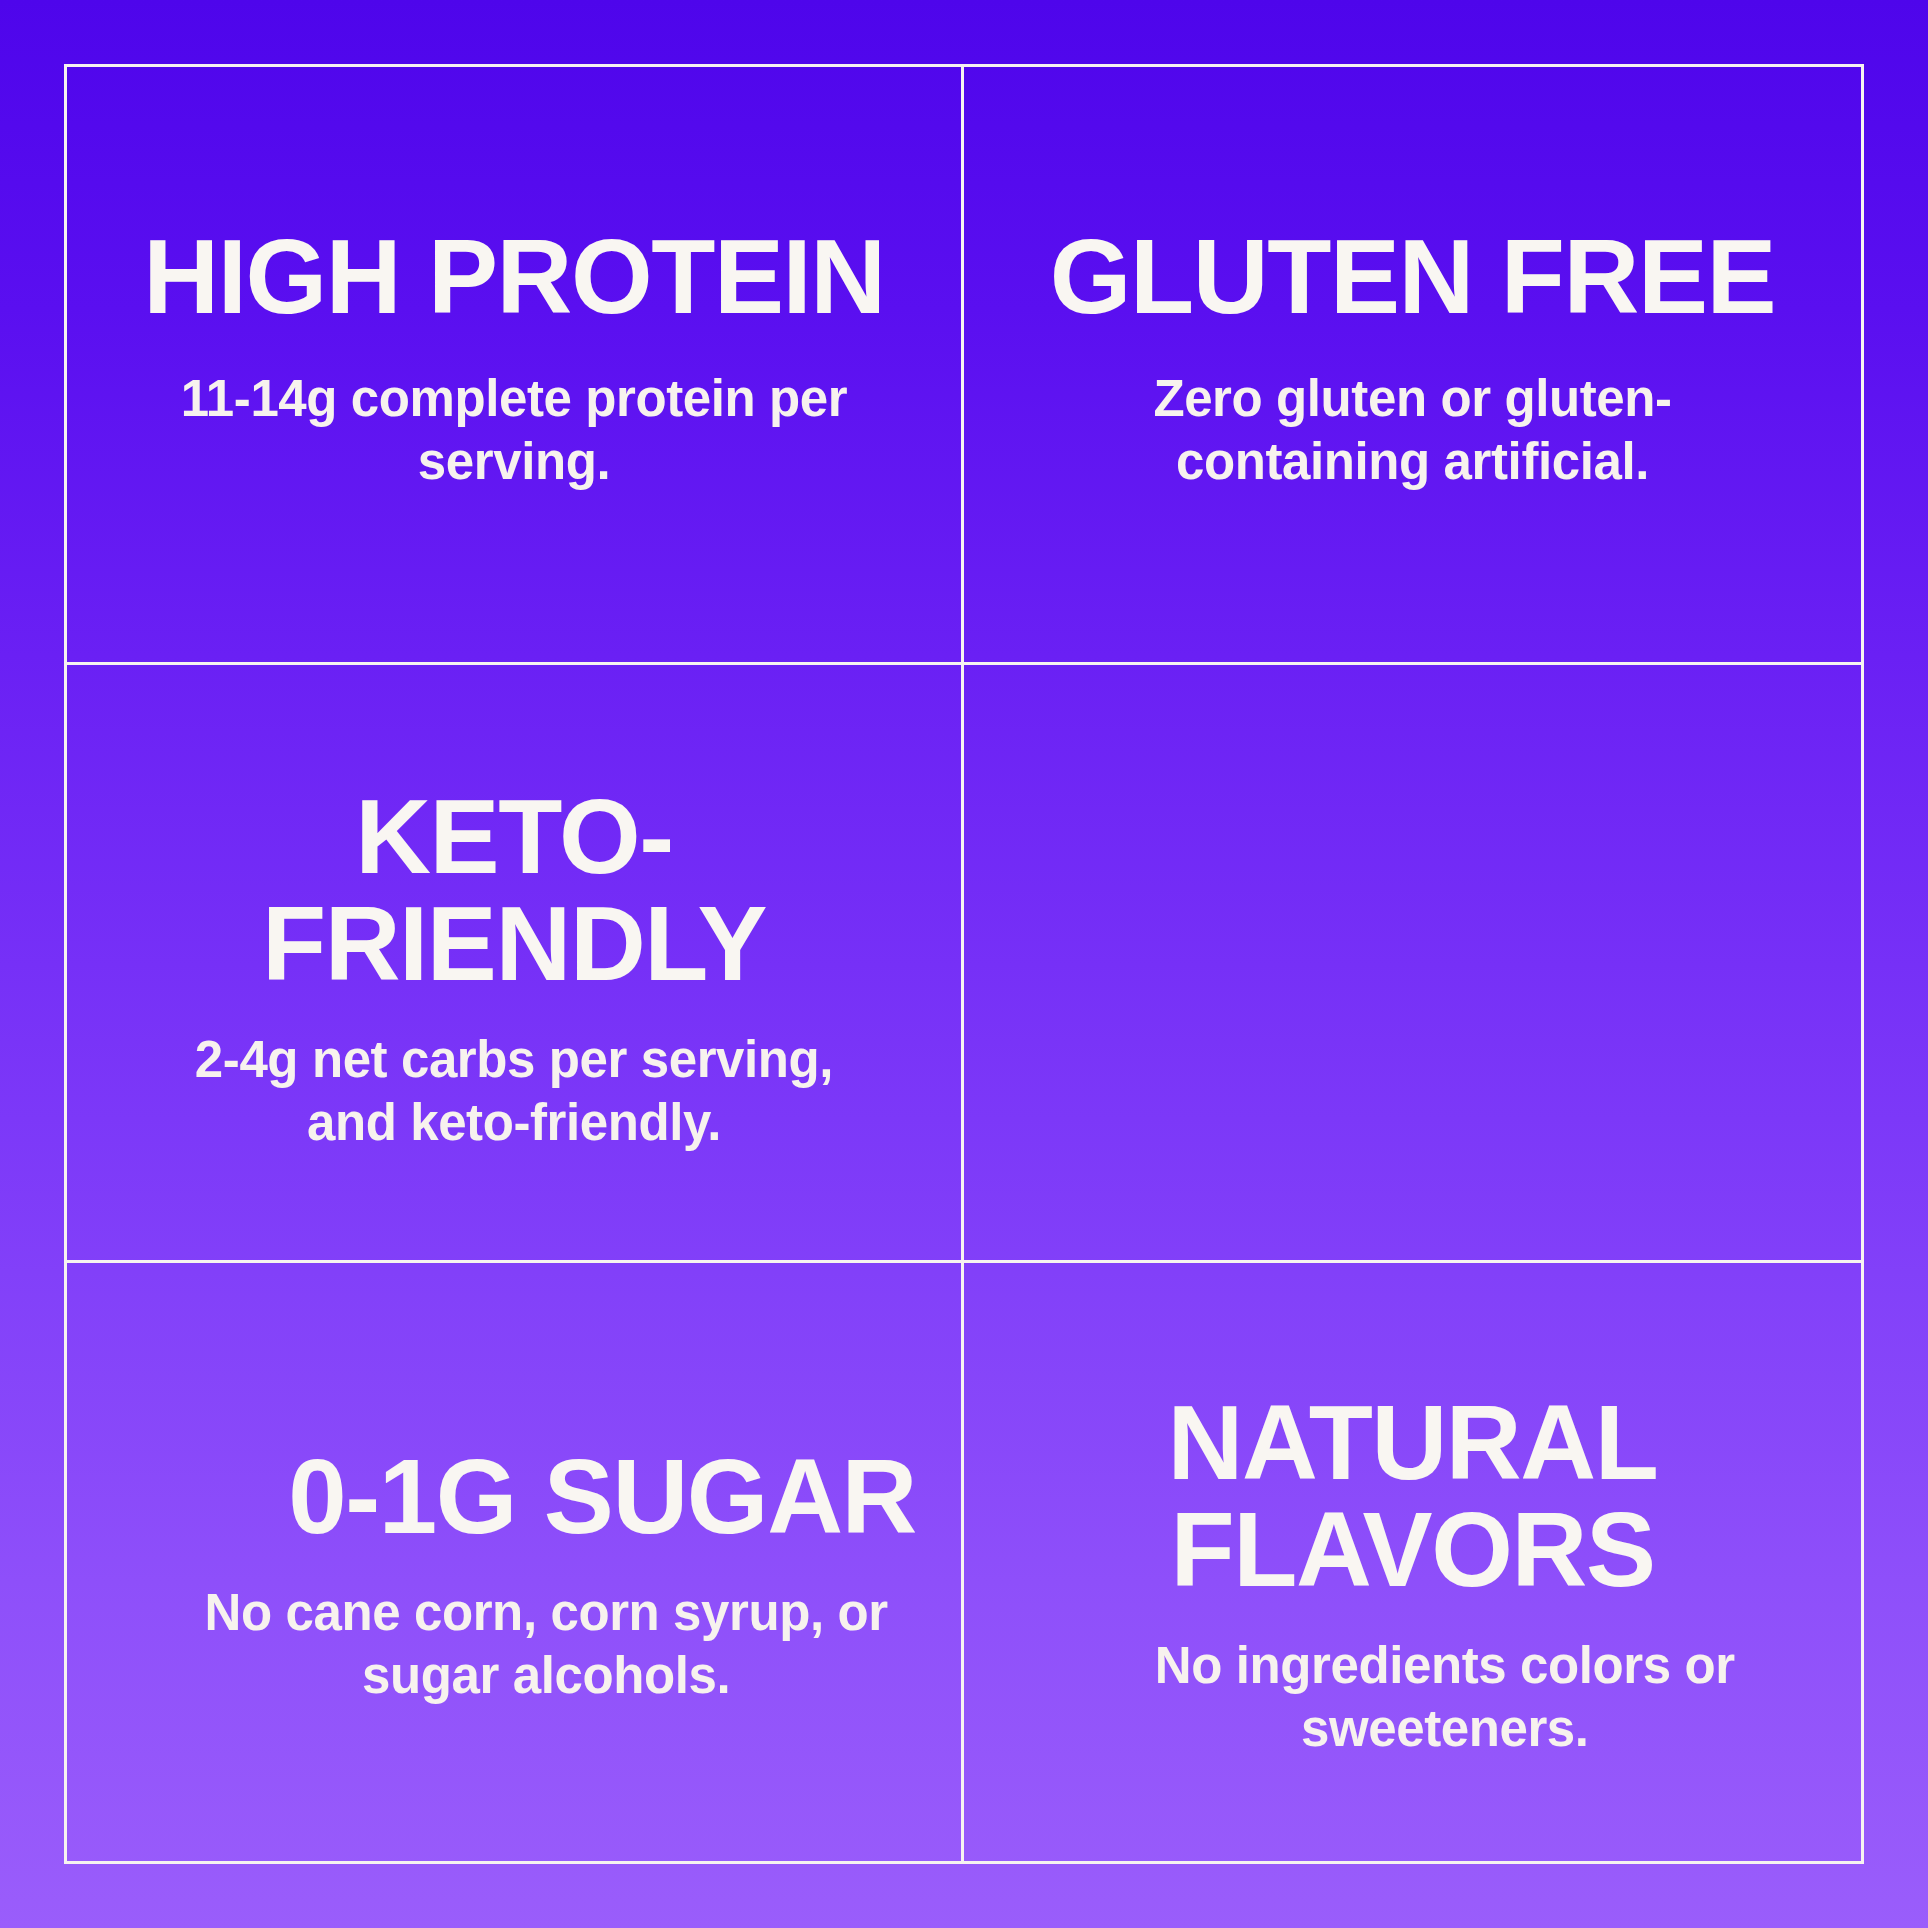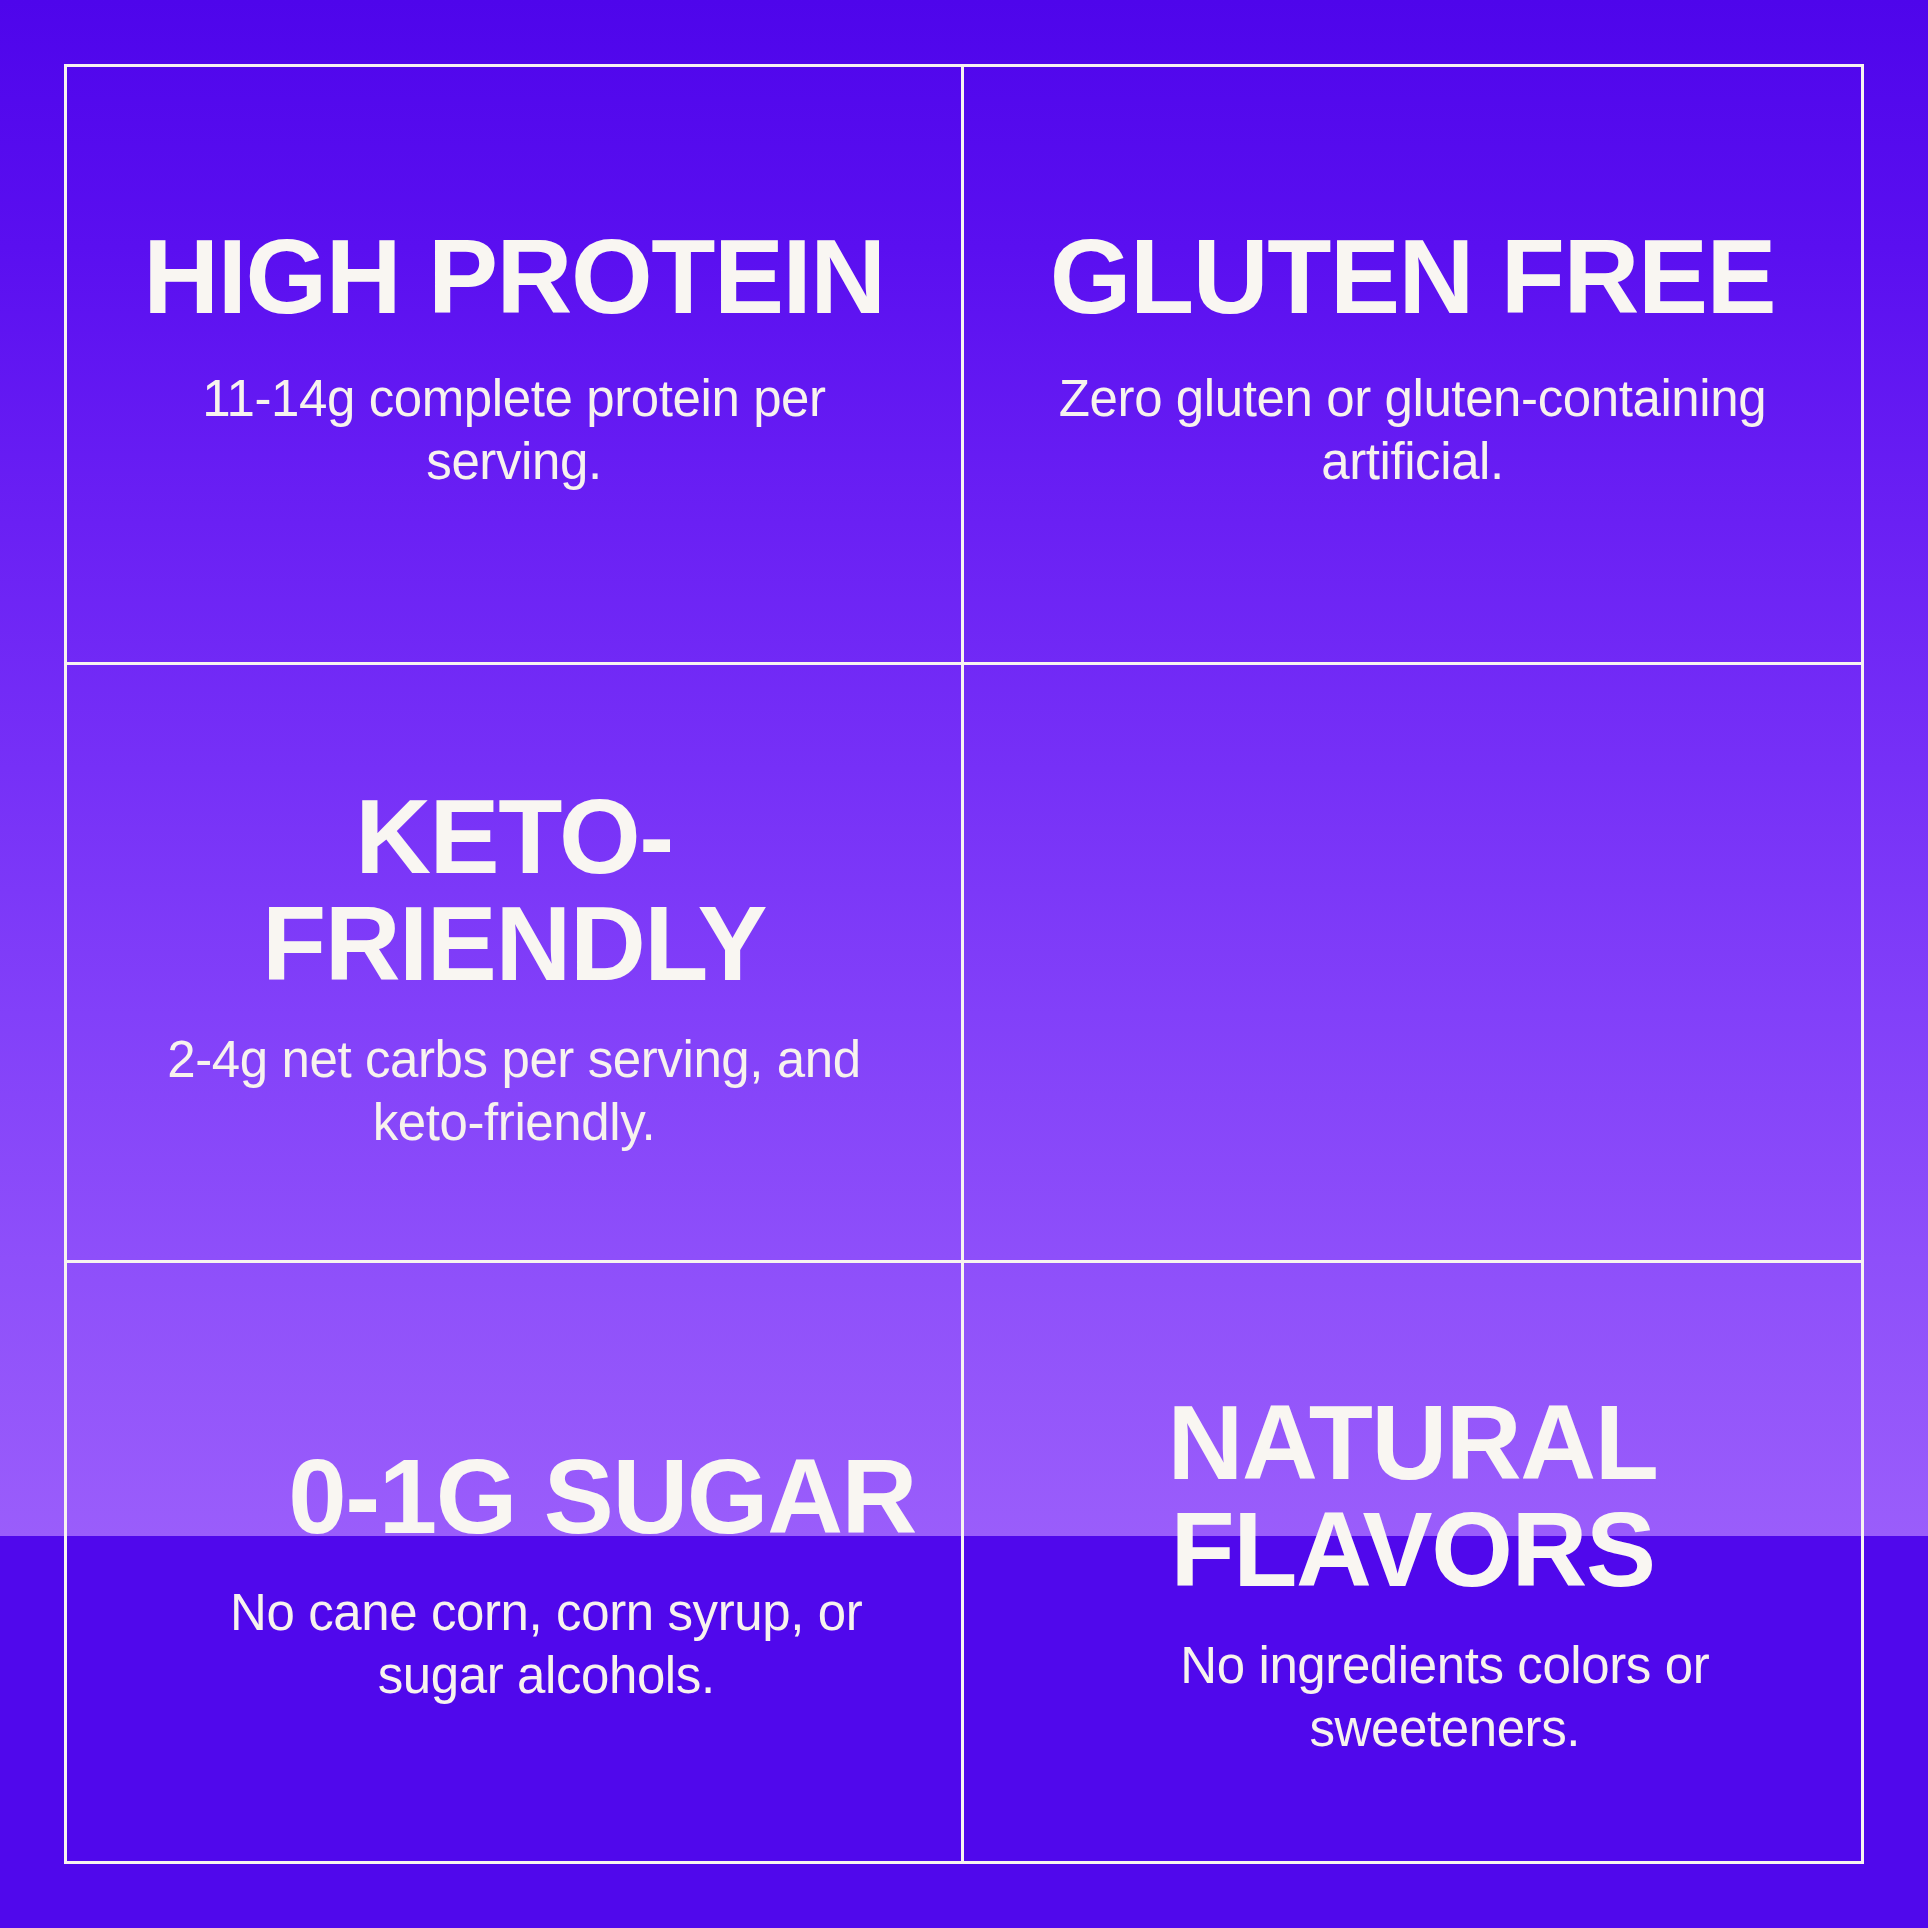--- a/index.html
+++ b/index.html
@@ -11,21 +11,21 @@
     width: 1928px;
     height: 1928px;
     overflow: hidden;
     font-family: "Liberation Sans", sans-serif;
     background: #5008EC;
   }
 
   .poster {
     position: relative;
     width: 1928px;
-    height: 1536px;
+    height: 1928px;
     box-sizing: border-box;
     background: linear-gradient(
       180deg,
       #4E05EB 0%,
       #5A0FF0 16%,
       #6A20F4 34%,
       #7630F7 50%,
       #8240F9 66%,
       #8E4FFA 82%,
       #9A5DFB 100%
@@ -72,21 +72,21 @@
     font-size: 105px;
     line-height: 1.02;
     letter-spacing: -1.4px;
     margin: 0 0 32px 0;
     text-transform: uppercase;
     max-width: 100%;
   }
 
   .cell-desc {
     color: #F7F2EE;
-    font-weight: 400;
+    font-weight: 700;
     font-size: 51px;
     line-height: 1.23;
     letter-spacing: -0.4px;
     margin: 0;
     max-width: 92%;
   }
 
   
   .row-top .cell-title { margin-bottom: 38px; }
   .row-top .cell-inner { transform: translateY(-5.6px); }

